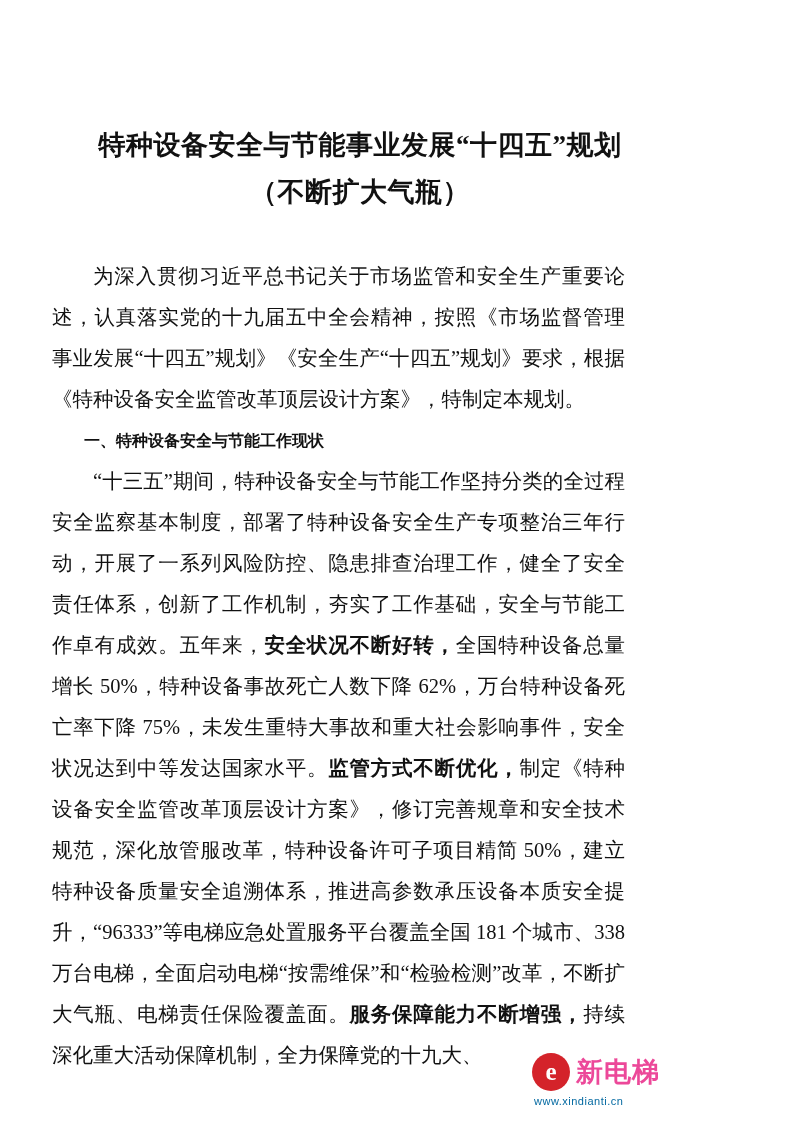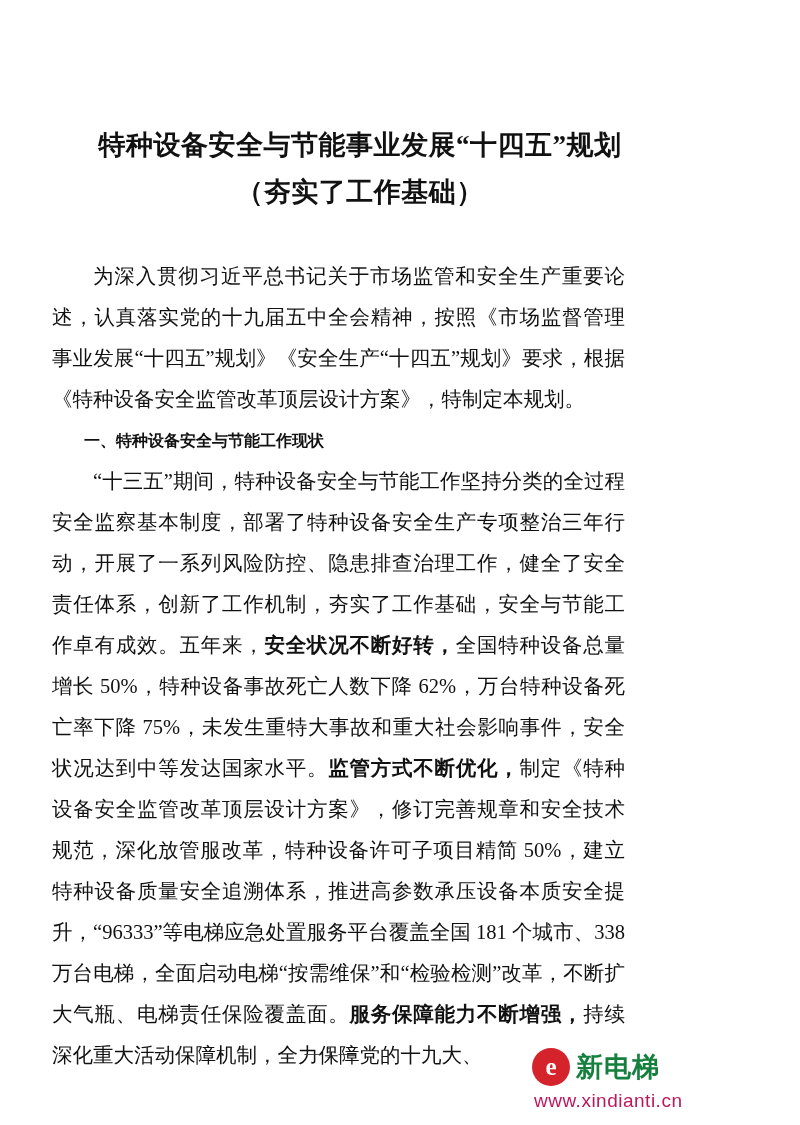--- a/index.html
+++ b/index.html
@@ -99,41 +99,41 @@
     font-size: 25px;
     font-weight: bold;
     display: flex;
     align-items: center;
     justify-content: center;
     font-family: "Liberation Serif", serif;
   }
   .wm-name {
     font-size: 27px;
     font-weight: bold;
-    color: #15803d;
+    color: #ec4899;
     letter-spacing: 1px;
     font-family: "Liberation Sans", sans-serif;
   }
   .wm-url {
     margin-top: 4px;
     margin-left: 2px;
-    font-size: 19px;
-    color: #be185d;
+    font-size: 11px;
+    color: #0369a1;
     letter-spacing: 0.5px;
     font-family: "Liberation Sans", sans-serif;
   }
 </style>
 </head>
 <body>
 
 <div class="page">
 
   <h1 class="doc-title">
     <span class="line1">特种设备安全与节能事业发展“十四五”规划</span>
-    <span class="line2">（夯实了工作基础）</span>
+    <span class="line2">（不断扩大气瓶）</span>
   </h1>
 
   <div class="body-text">
 
     <p class="para">为深入贯彻习近平总书记关于市场监管和安全生产重要论述，认真落实党的十九届五中全会精神，按照《市场监督管理事业发展“十四五”规划》《安全生产“十四五”规划》要求，根据《特种设备安全监管改革顶层设计方案》，特制定本规划。</p>
 
     <p class="section-heading">一、特种设备安全与节能工作现状</p>
 
     <p class="para"><span>“十三五”期间，特种设备安全与节能工作坚持分类的全过程安全监察基本制度，部署了特种设备安全生产专项整治三年行动，开展了一系列风险防控、隐患排查治理工作，健全了安全责任体系，创新了工作机制，夯实了工作基础，安全与节能工作卓有成效。五年来，</span><b class="em">安全状况不断好转，</b><span>全国特种设备总量增长 50%，特种设备事故死亡人数下降 62%，万台特种设备死亡率下降 75%，未发生重特大事故和重大社会影响事件，安全状况达到中等发达国家水平。</span><b class="em">监管方式不断优化，</b><span>制定《特种设备安全监管改革顶层设计方案》，修订完善规章和安全技术规范，深化放管服改革，特种设备许可子项目精简 50%，建立特种设备质量安全追溯体系，推进高参数承压设备本质安全提升，“96333”等电梯应急处置服务平台覆盖全国 181 个城市、338 万台电梯，全面启动电梯“按需维保”和“检验检测”改革，不断扩大气瓶、电梯责任保险覆盖面。</span><b class="em">服务保障能力不断增强，</b><span>持续深化重大活动保障机制，全力保障党的十九大、</span></p>
 

